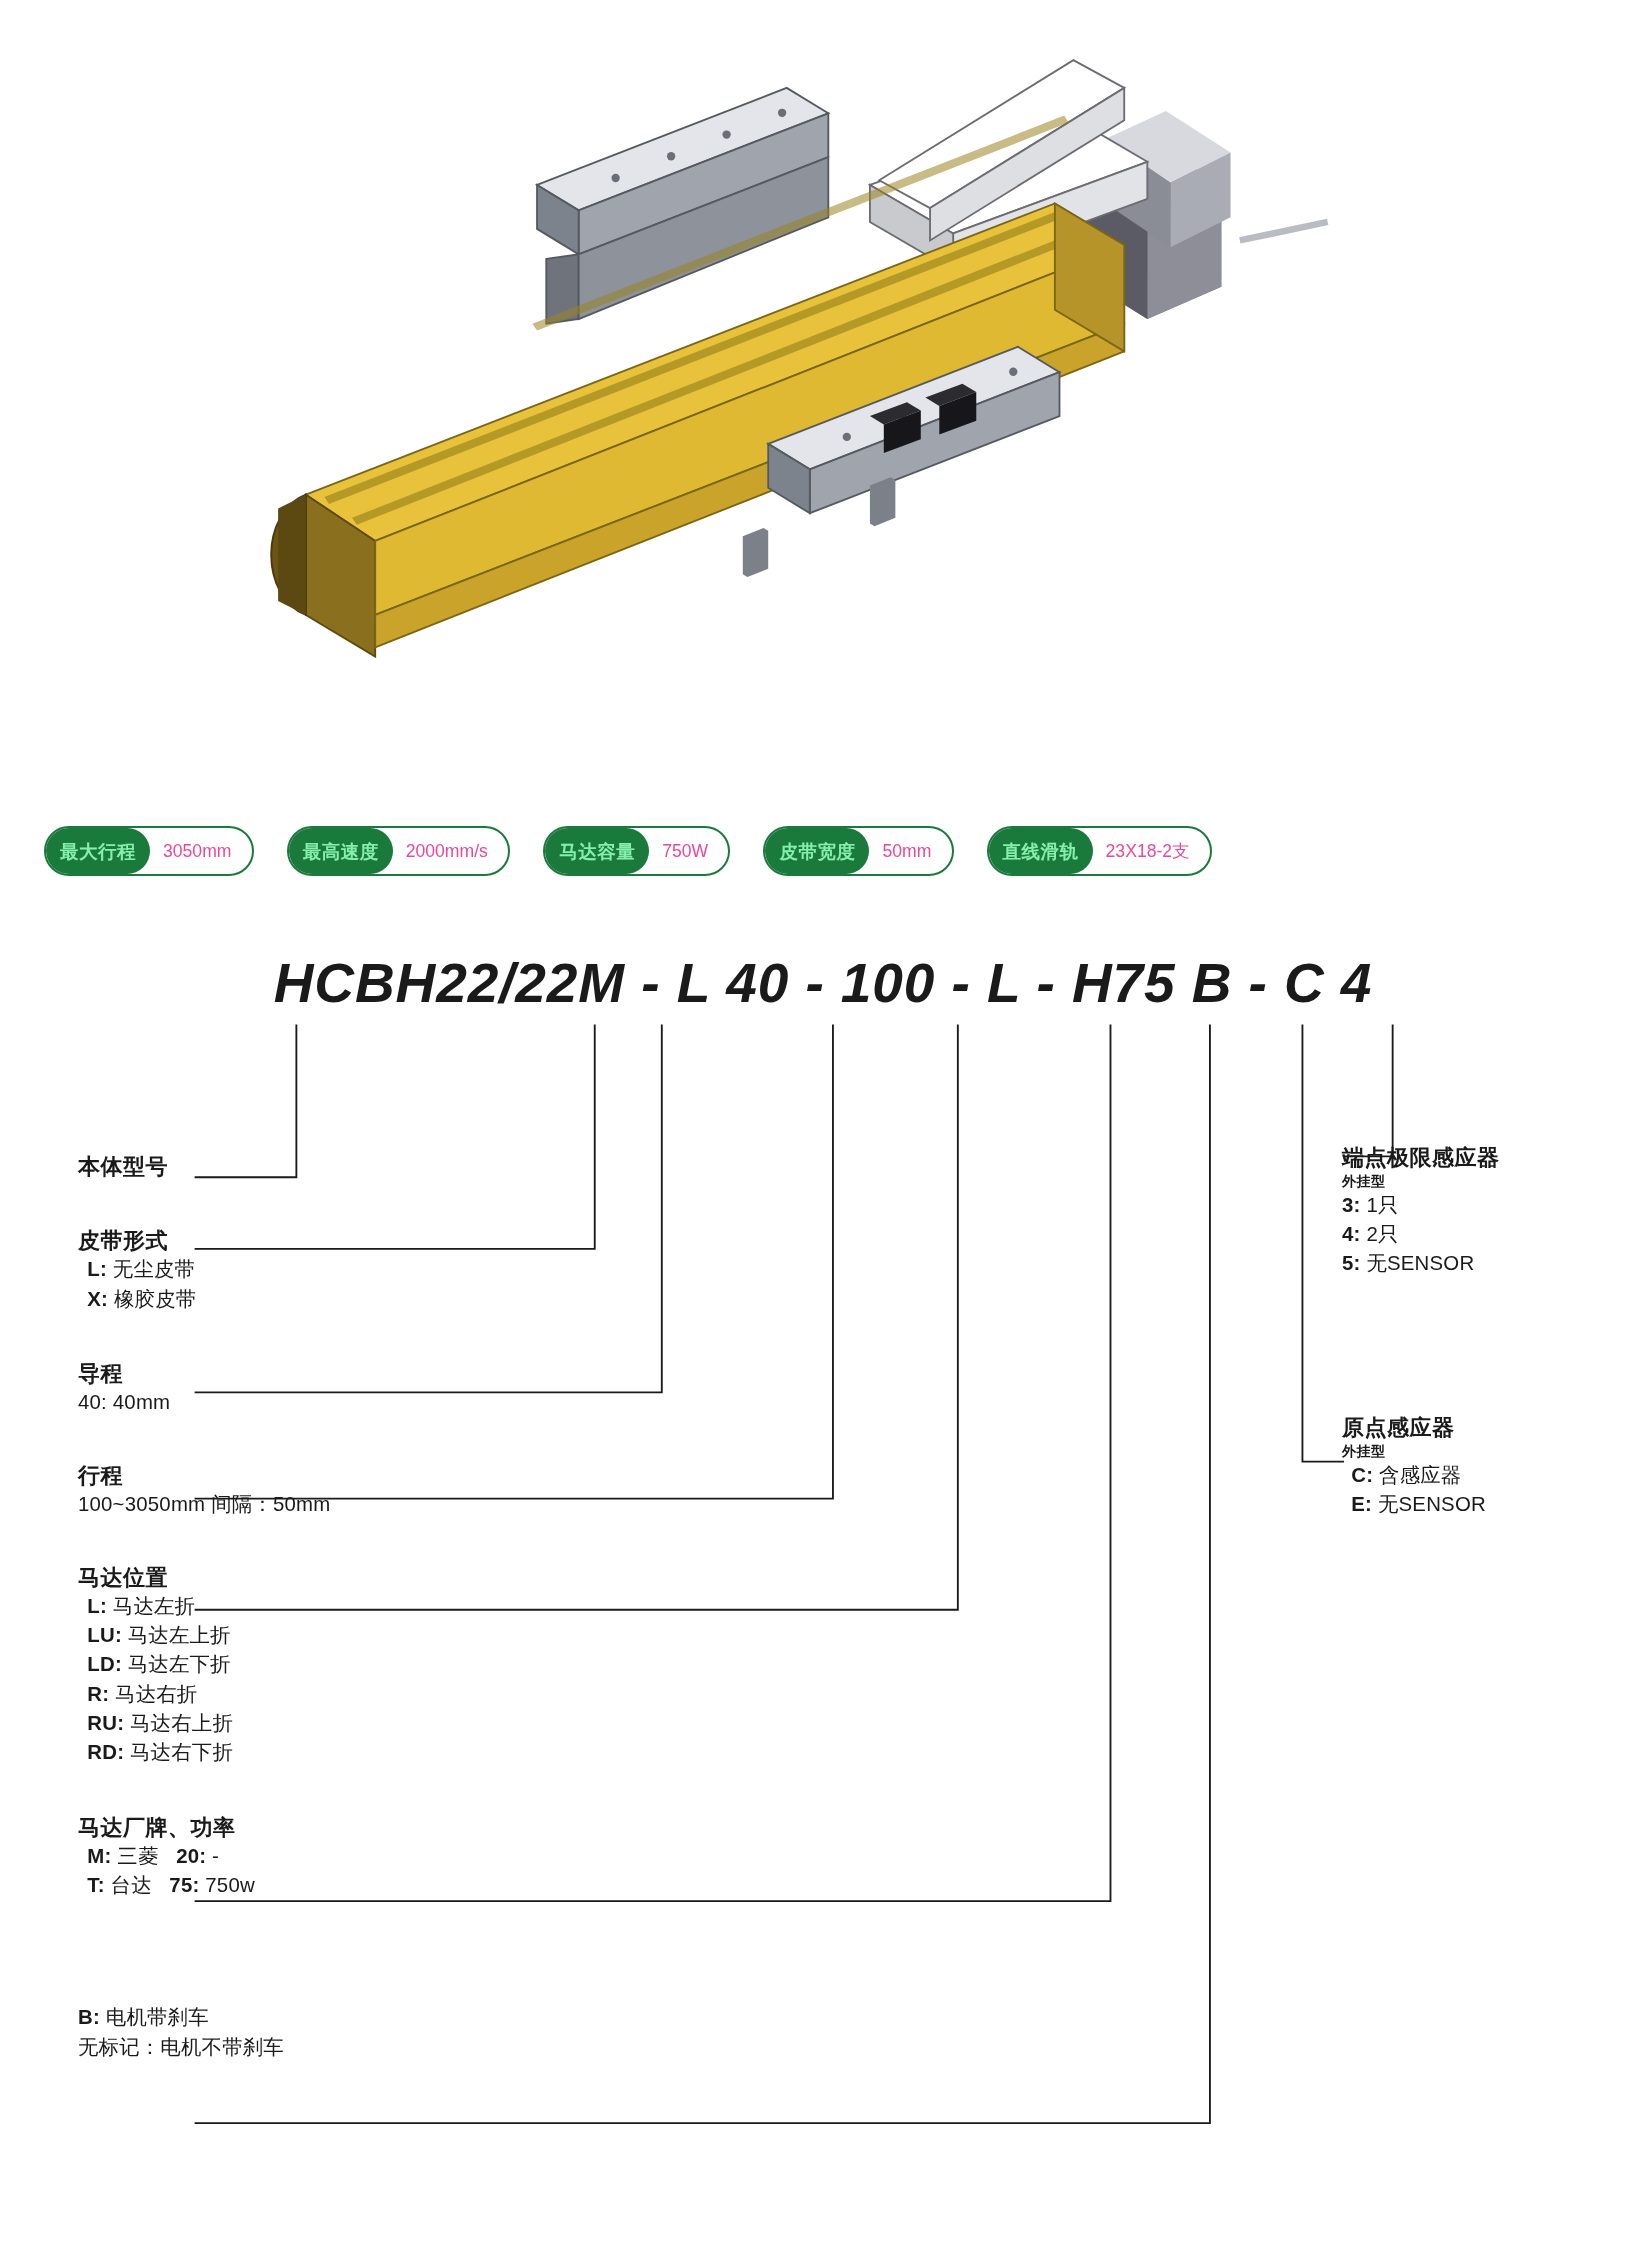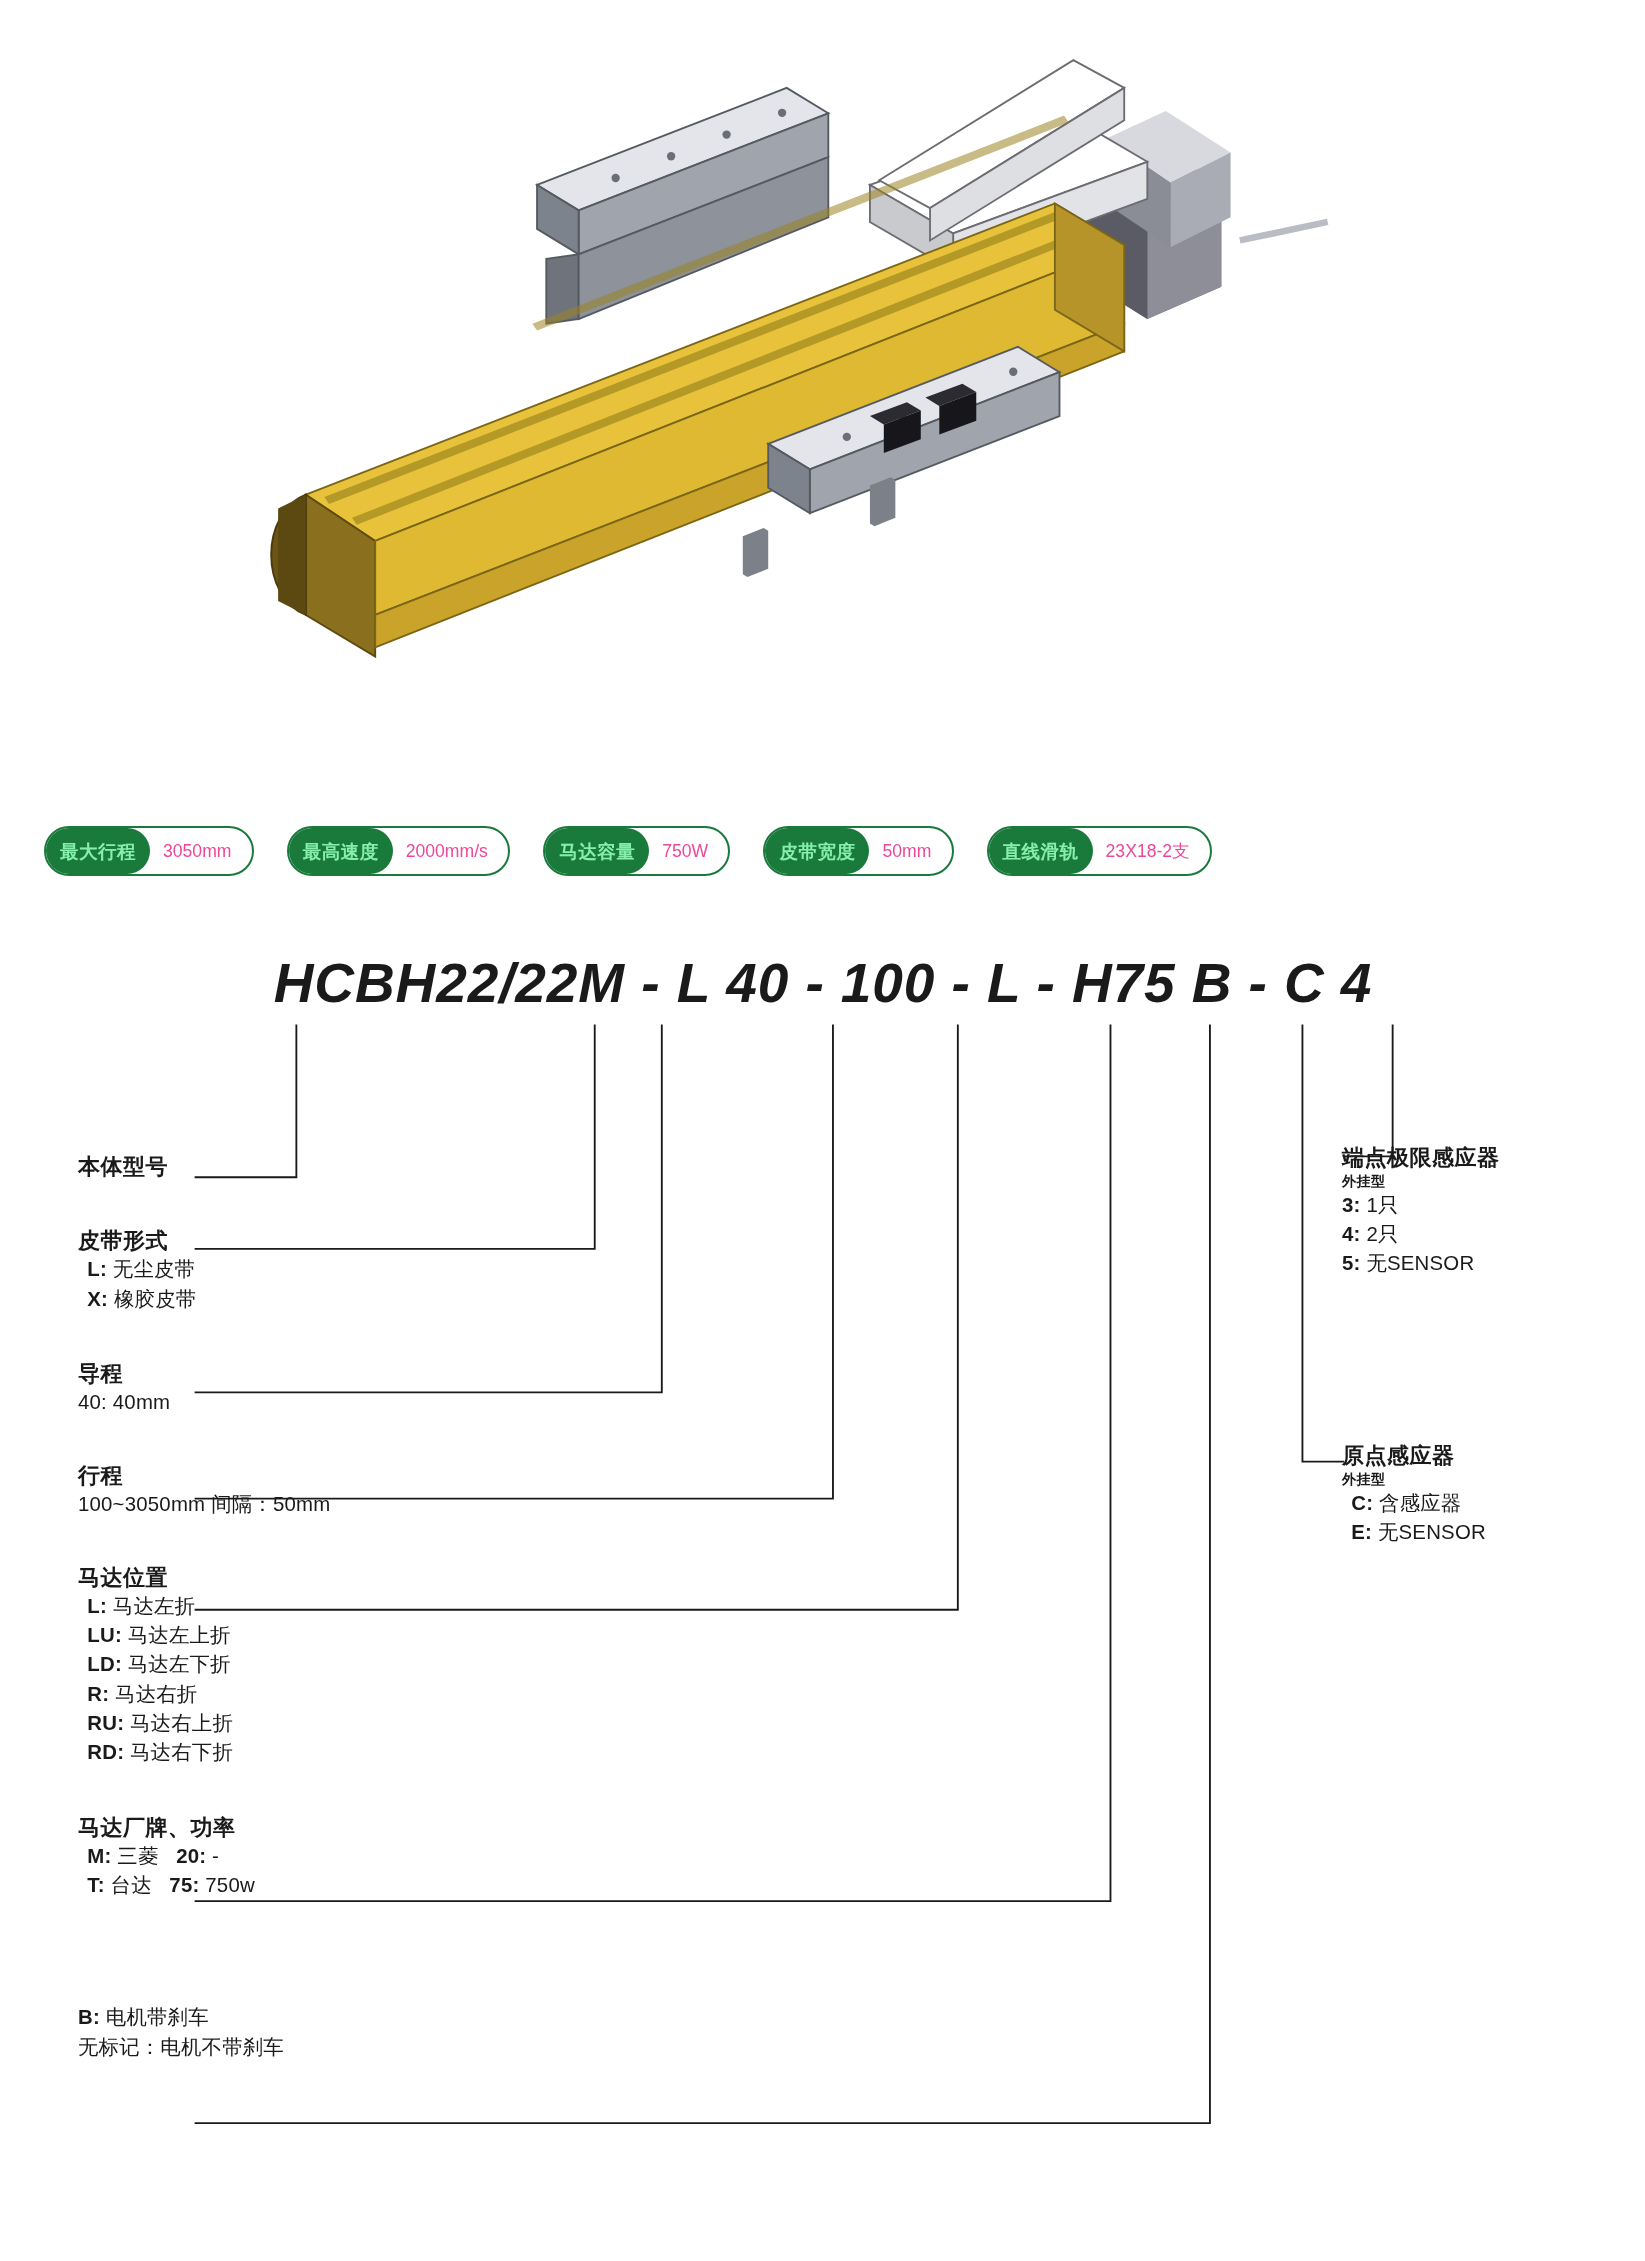--- a/index.html
+++ b/index.html
@@ -360,21 +360,21 @@
     <div class="legend-item">
       <span class="k">4:</span>
       <span>2只</span>
     </div>
     <div class="legend-item">
       <span class="k">5:</span>
       <span>无SENSOR</span>
     </div>
   </div>
 
-  <div class="legend-block" style="margin-top:76px">
+  <div class="legend-block" style="margin-top:48px">
     <div class="legend-title">原点感应器</div>
     <div class="legend-sub">外挂型</div>
     <div class="legend-item indent">
       <span class="k">C:</span>
       <span>含感应器</span>
     </div>
     <div class="legend-item indent">
       <span class="k">E:</span>
       <span>无SENSOR</span>
     </div>

